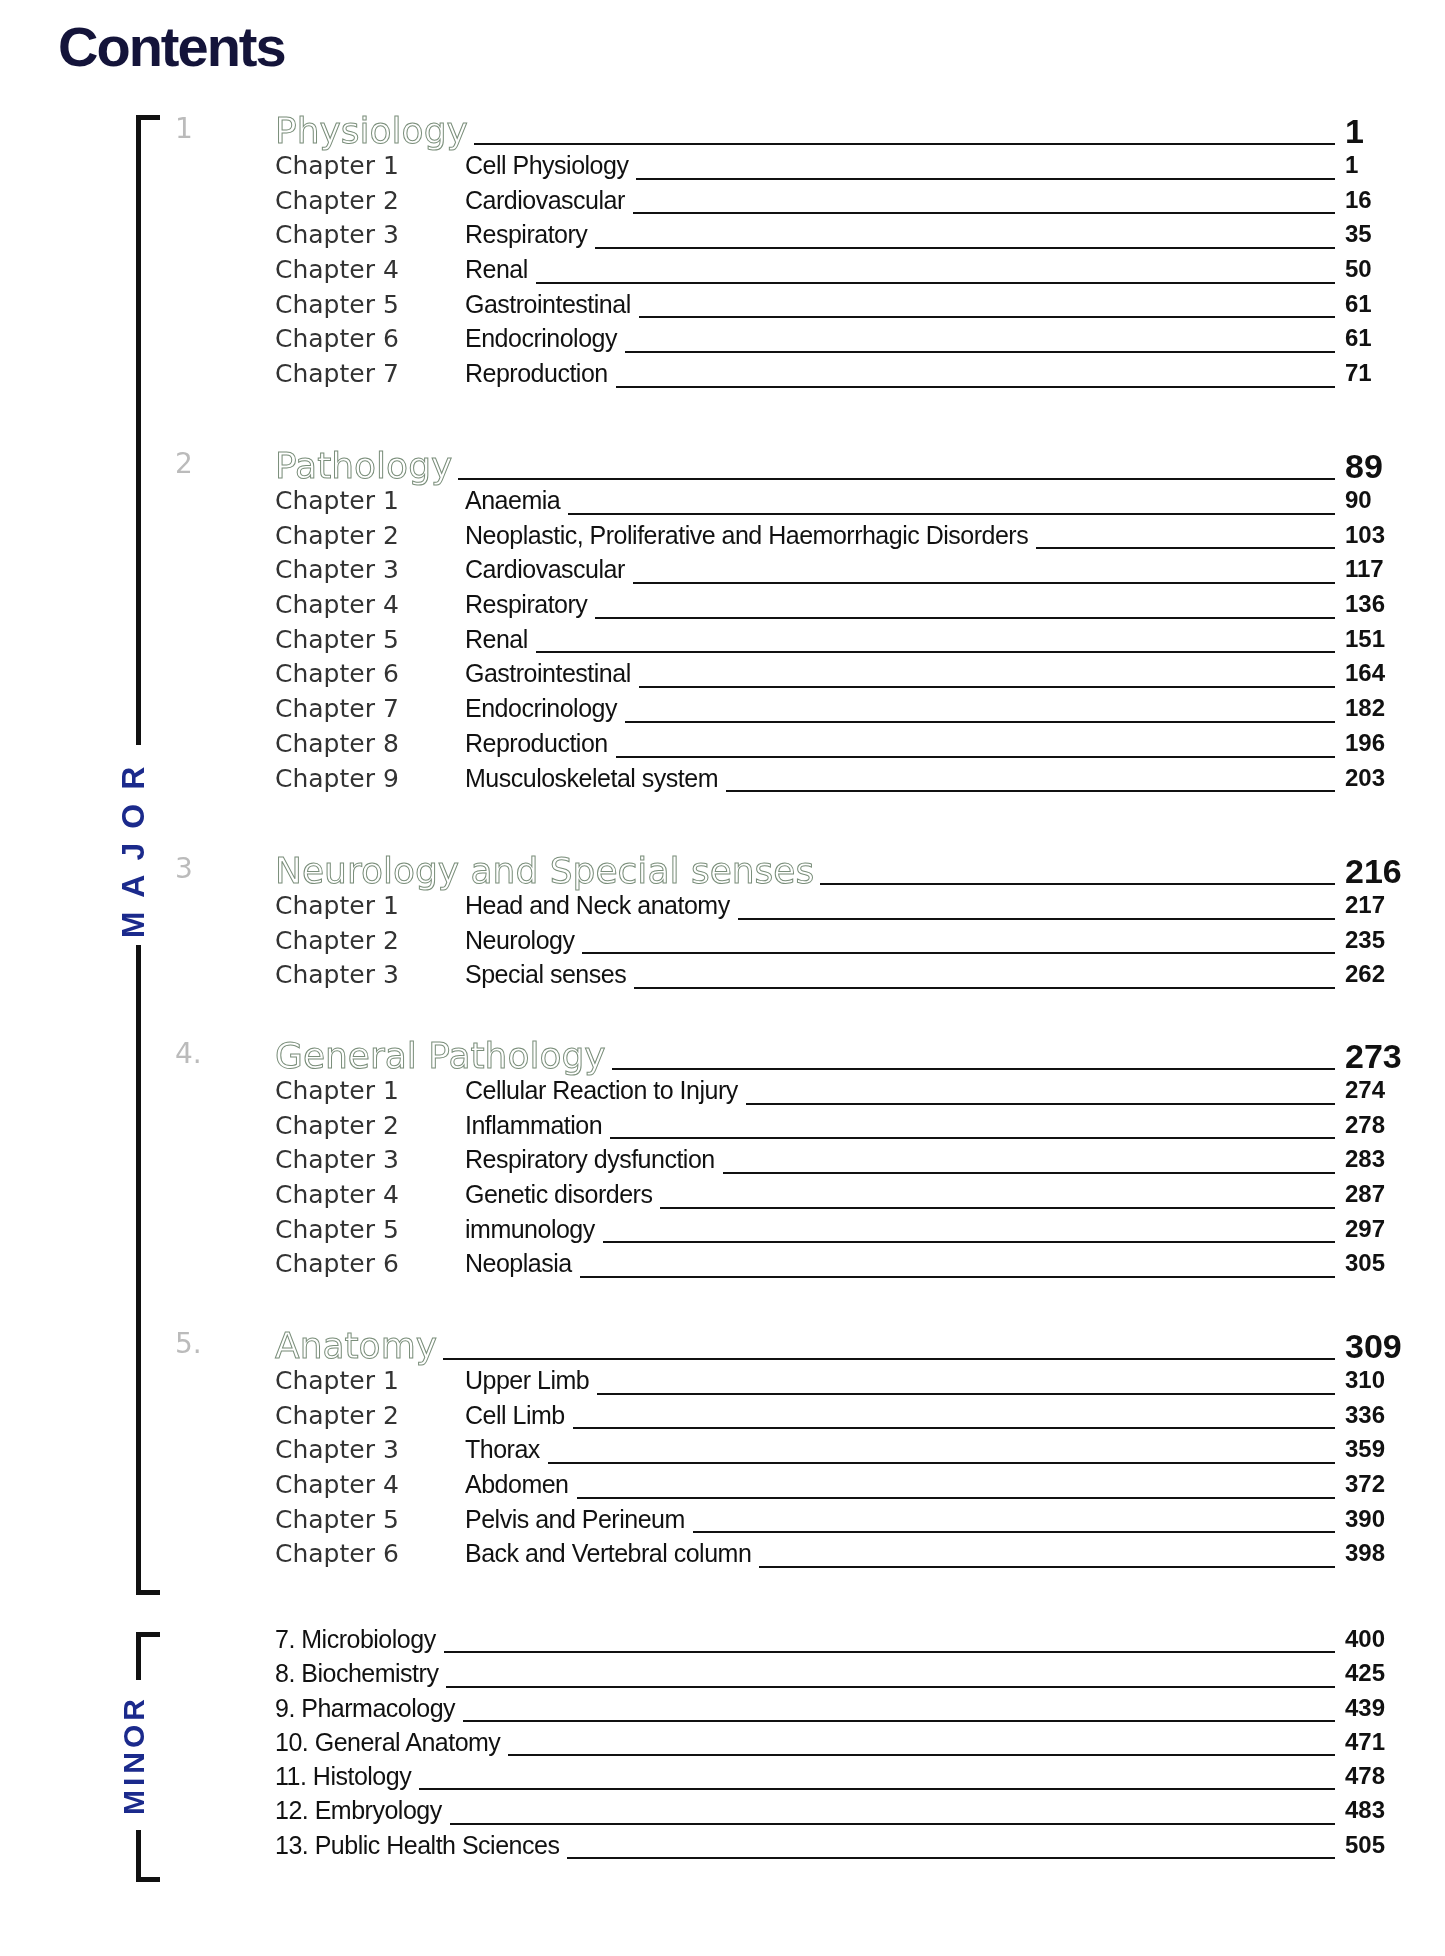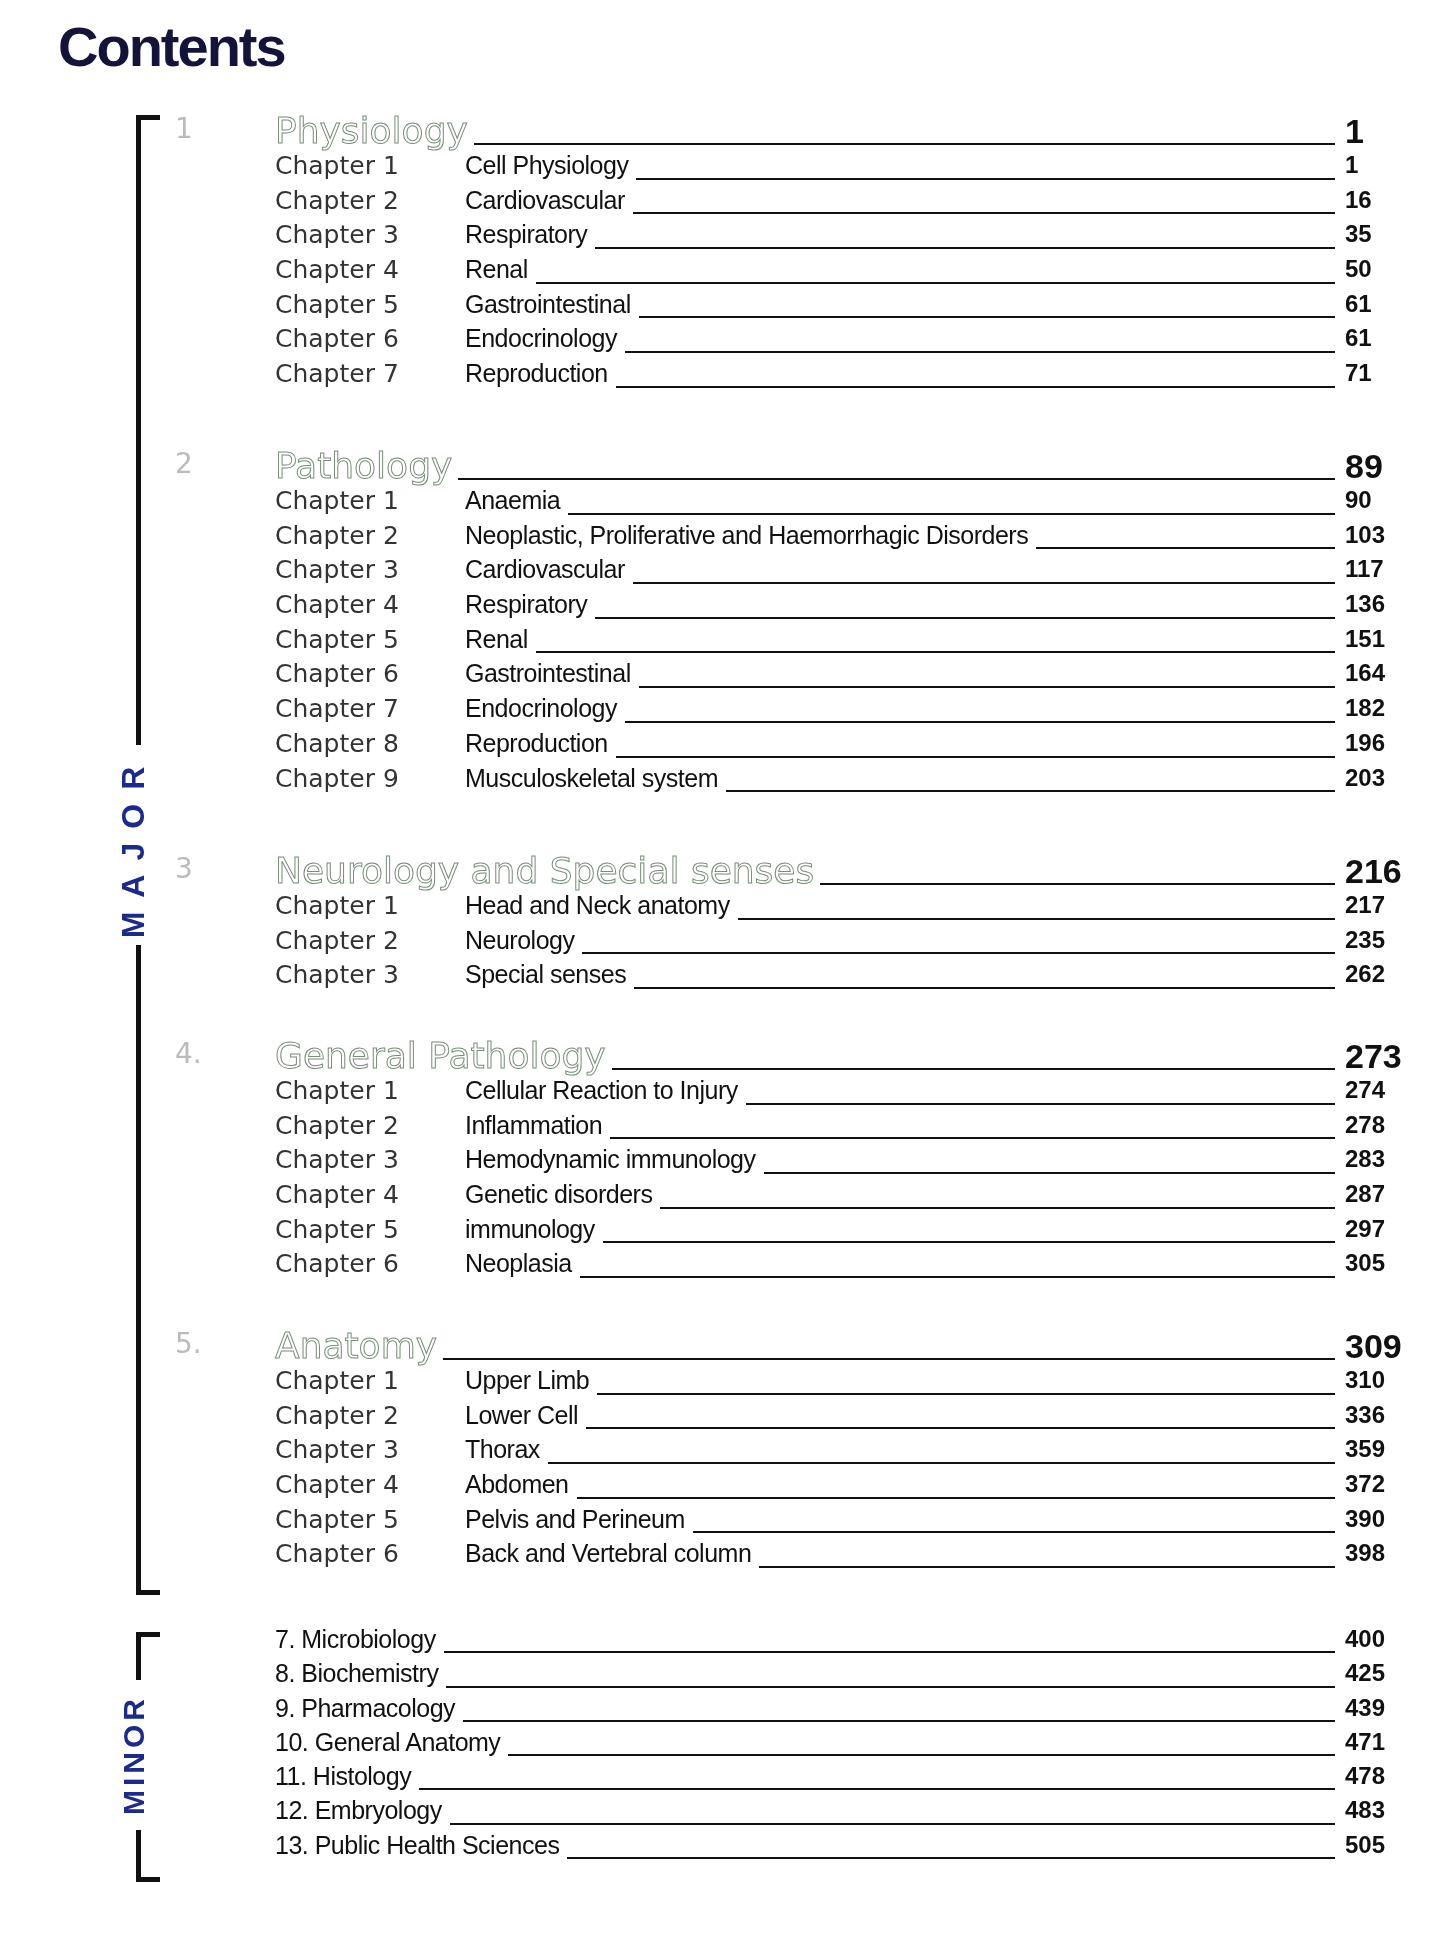--- a/index.html
+++ b/index.html
@@ -198,21 +198,21 @@
       <span class="cpage">274</span>
     </div>
       <div class="row">
       <span class="chap">Chapter 2</span>
       <span class="ctitle">Inflammation</span>
       <span class="leader"></span>
       <span class="cpage">278</span>
     </div>
       <div class="row">
       <span class="chap">Chapter 3</span>
-      <span class="ctitle">Hemodynamic immunology</span>
+      <span class="ctitle">Respiratory dysfunction</span>
       <span class="leader"></span>
       <span class="cpage">283</span>
     </div>
       <div class="row">
       <span class="chap">Chapter 4</span>
       <span class="ctitle">Genetic disorders</span>
       <span class="leader"></span>
       <span class="cpage">287</span>
     </div>
       <div class="row">
@@ -236,21 +236,21 @@
     <span class="sec-page">309</span>
   </div>
       <div class="row">
       <span class="chap">Chapter 1</span>
       <span class="ctitle">Upper Limb</span>
       <span class="leader"></span>
       <span class="cpage">310</span>
     </div>
       <div class="row">
       <span class="chap">Chapter 2</span>
-      <span class="ctitle">Lower Cell</span>
+      <span class="ctitle">Cell Limb</span>
       <span class="leader"></span>
       <span class="cpage">336</span>
     </div>
       <div class="row">
       <span class="chap">Chapter 3</span>
       <span class="ctitle">Thorax</span>
       <span class="leader"></span>
       <span class="cpage">359</span>
     </div>
       <div class="row">

